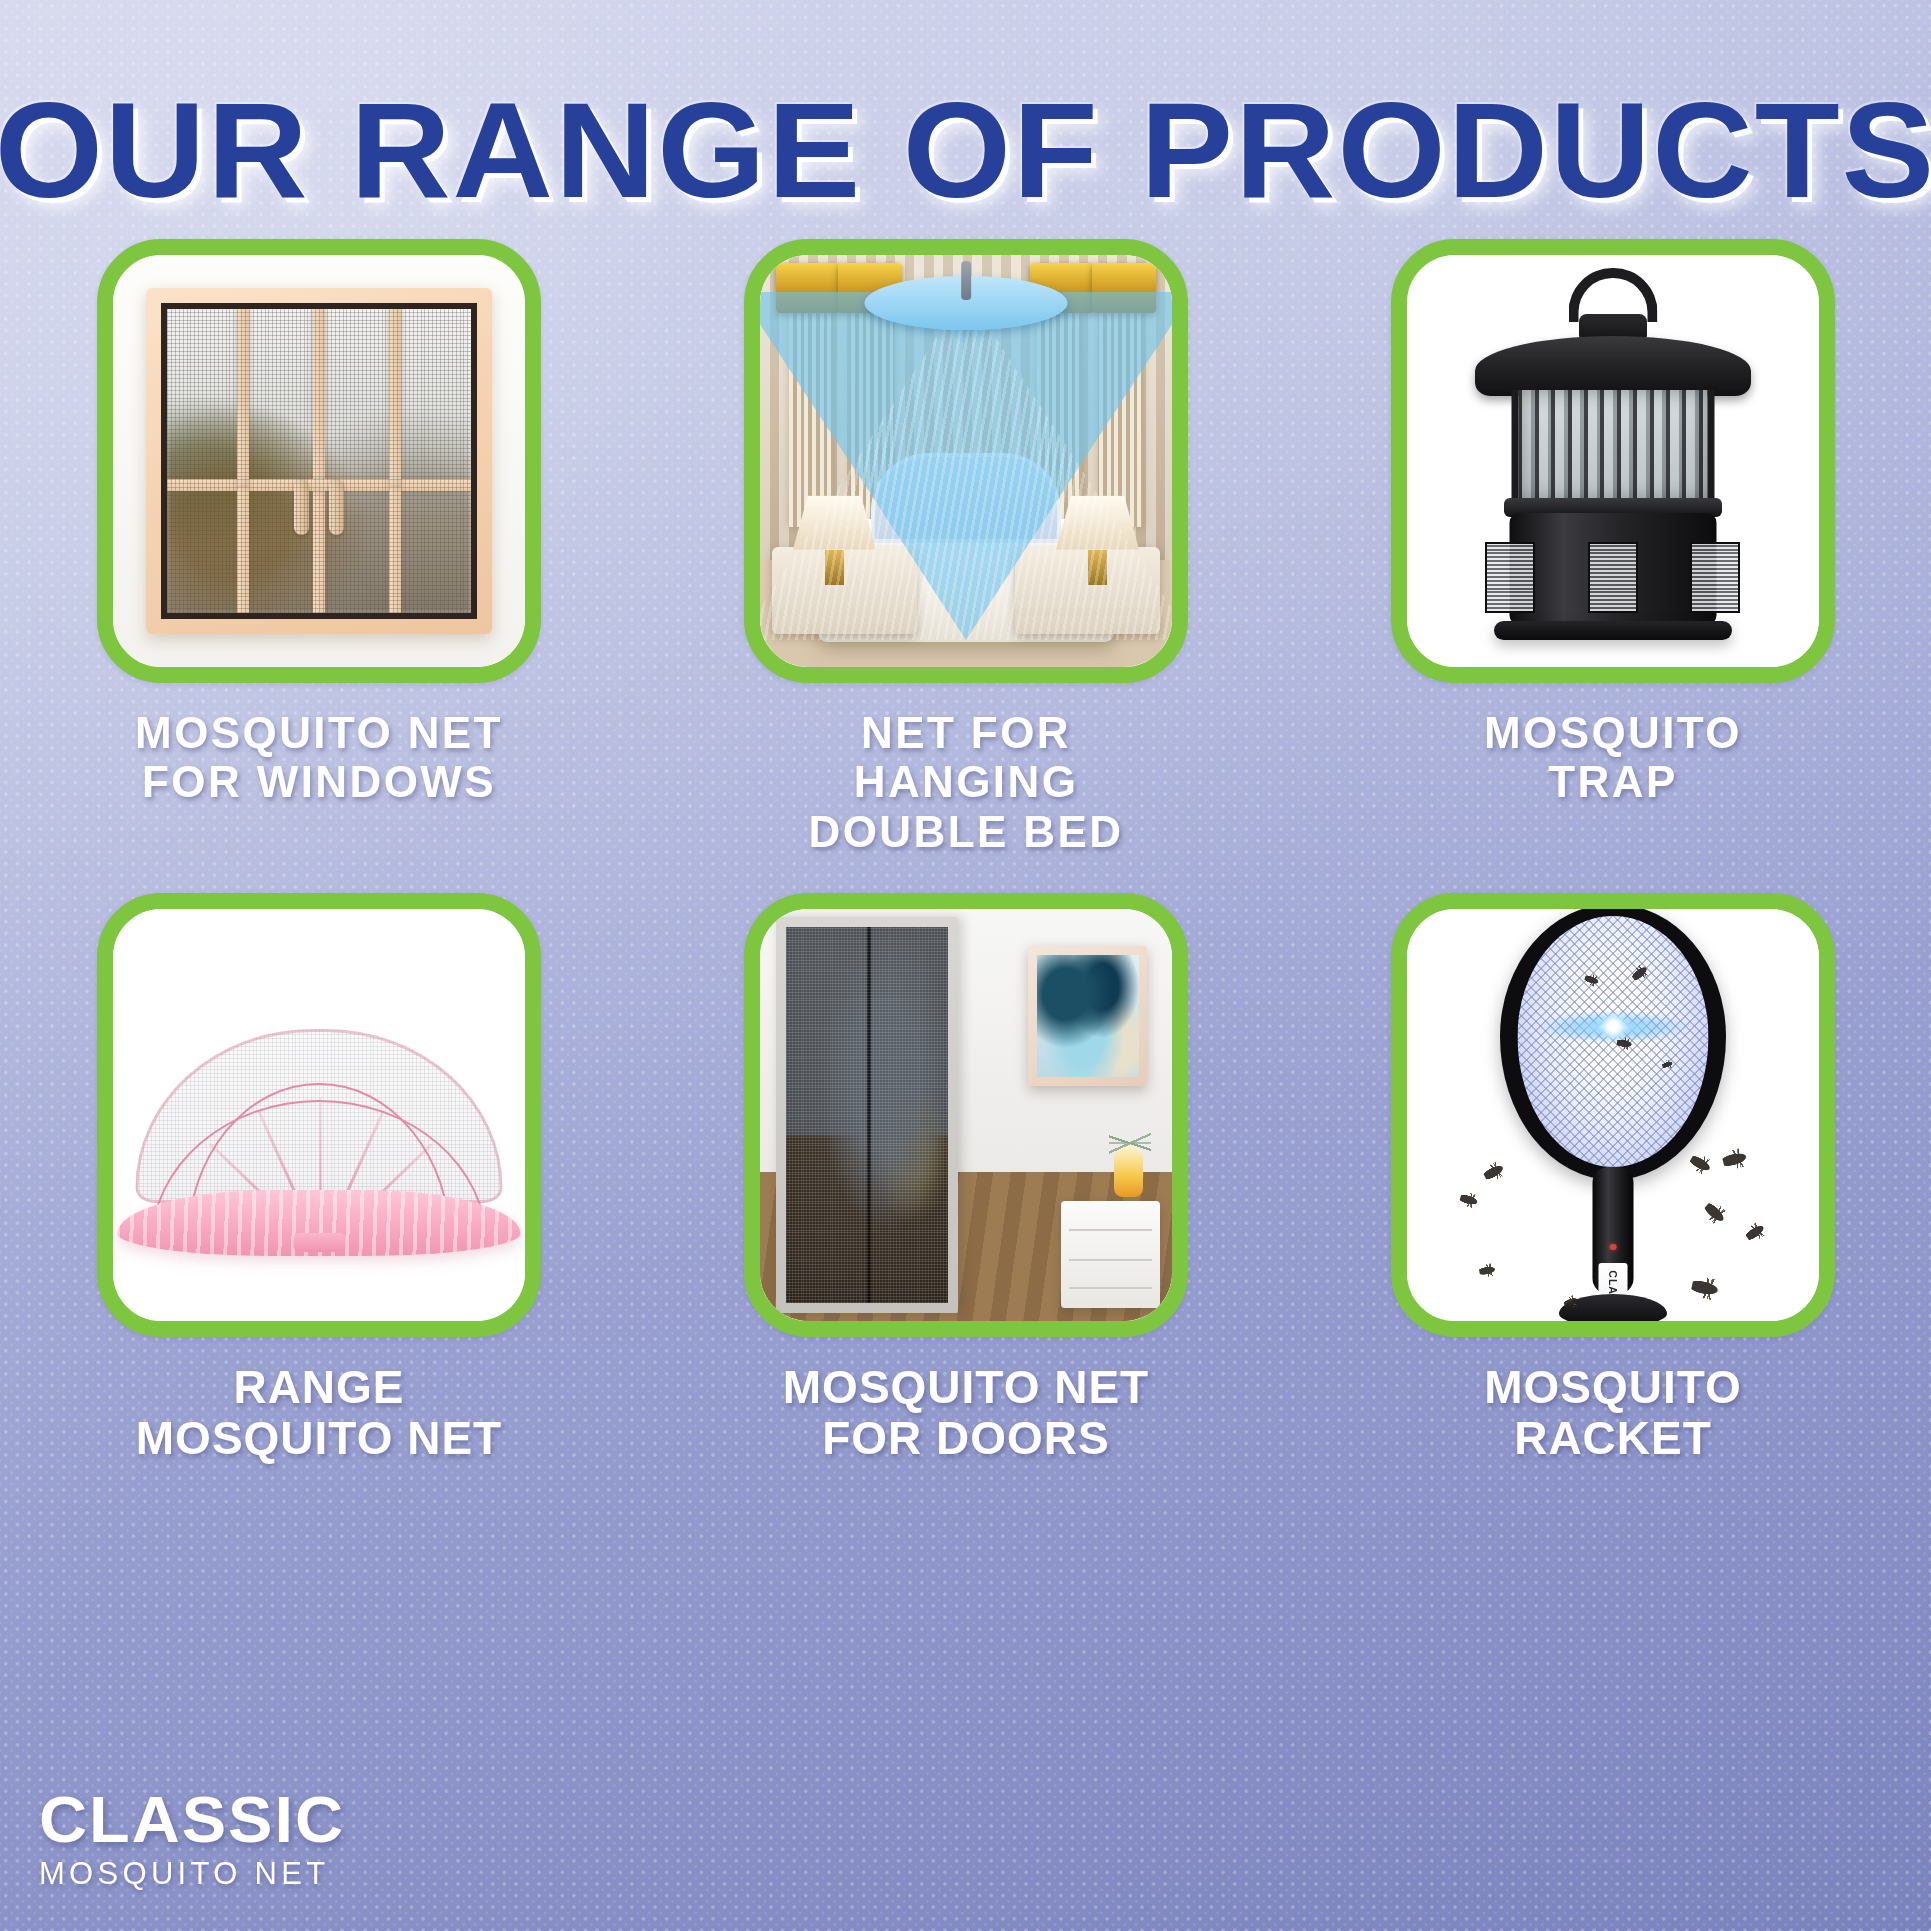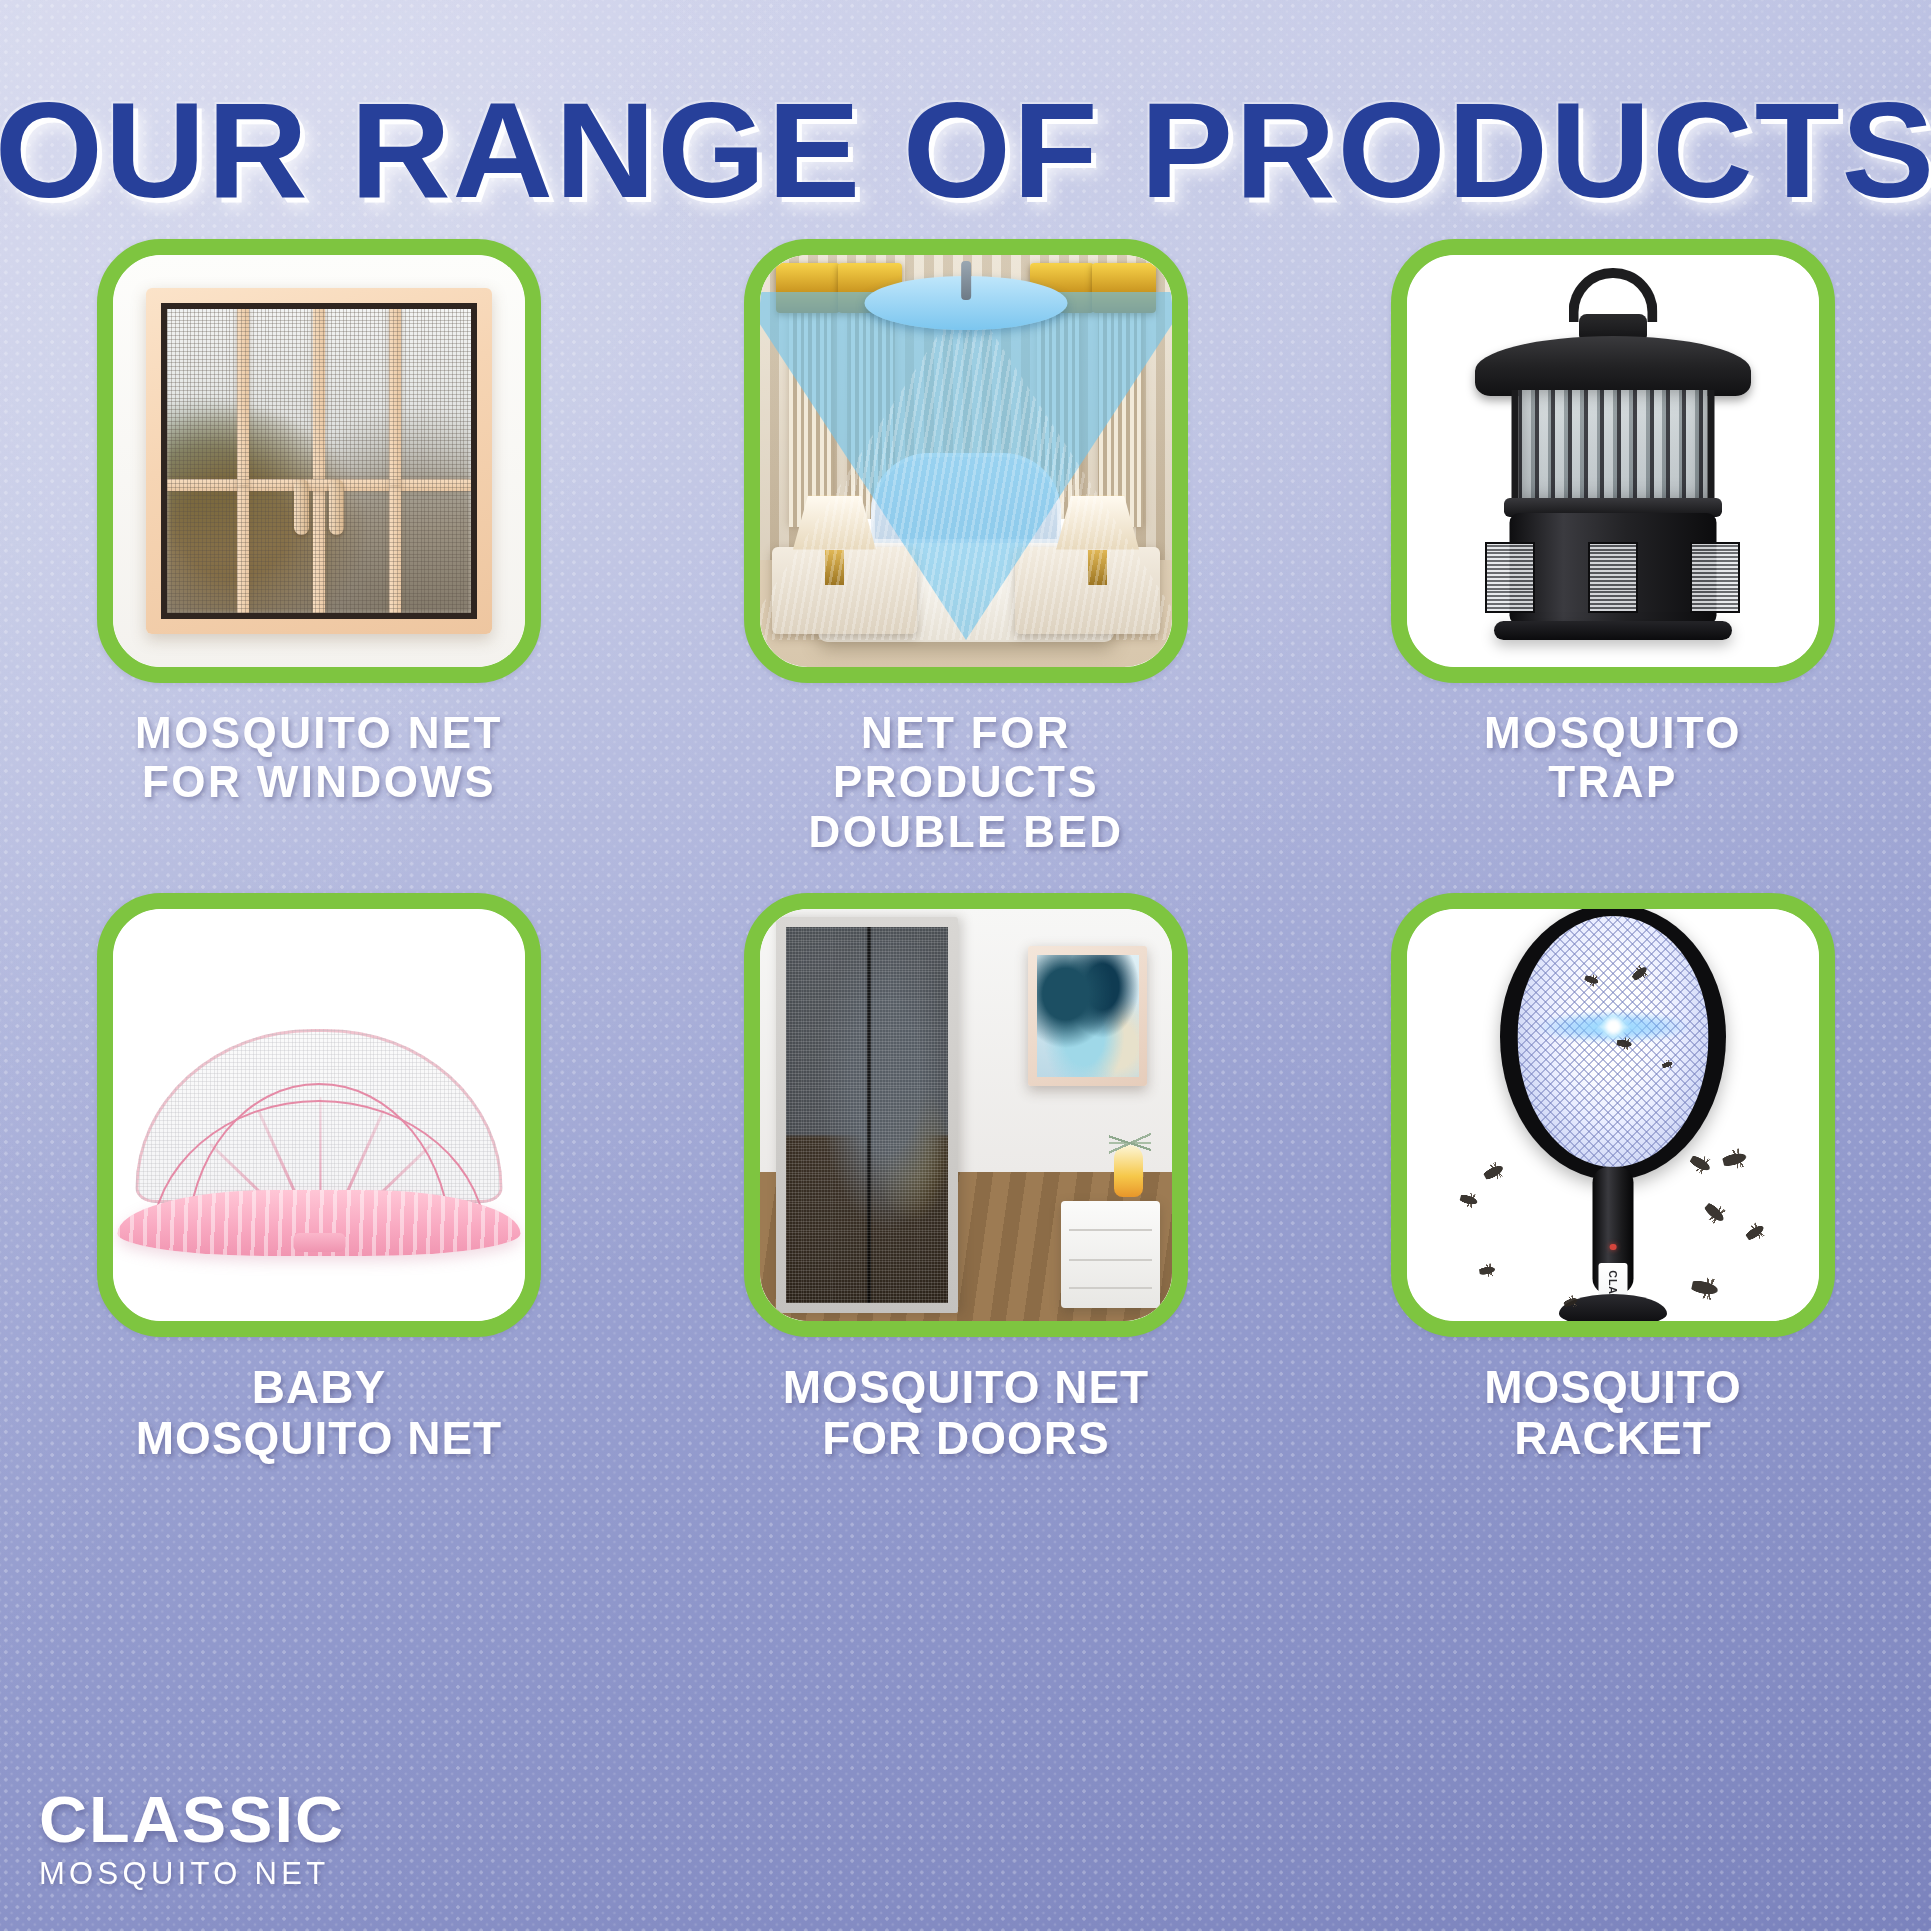--- a/index.html
+++ b/index.html
@@ -377,21 +377,21 @@
             <div class="lamp" style="right:8%;">
                 <div class="shade"></div>
                 <div class="base"></div>
               </div>
             <div class="canopy"></div>
             <div class="canopy2"></div>
             <div class="canopy-ring"></div>
             <div class="canopy-hook"></div>
           </div>
         </div>
-        <div class="caption">NET FOR PRODUCTS
+        <div class="caption">NET FOR HANGING
 DOUBLE BED</div>
       </div>
 
       <div class="cell">
         <div class="card">
           <div class="card-inner">
             <div class="trap-bg"></div>
             <div class="trap">
               <div class="t-handle"></div>
               <div class="t-neck"></div>
@@ -429,21 +429,21 @@
               <div class="b-rib" style="left:50%; transform:rotate(24deg);"></div>
               <div class="b-rib" style="left:50%; transform:rotate(-24deg);"></div>
               <div class="b-rib" style="left:50%; transform:rotate(46deg);"></div>
               <div class="b-rib" style="left:50%; transform:rotate(-46deg);"></div>
               <div class="b-floor"></div>
               <div class="b-skirt"></div>
               <div class="b-clip"></div>
             </div>
           </div>
         </div>
-        <div class="caption">BABY
+        <div class="caption">RANGE
 MOSQUITO NET</div>
       </div>
 
       <div class="cell r2">
         <div class="card">
           <div class="card-inner">
             <div class="door-bg"></div>
             <div class="d-wall"></div>
             <div class="d-floor"></div>
             <div class="d-art">

